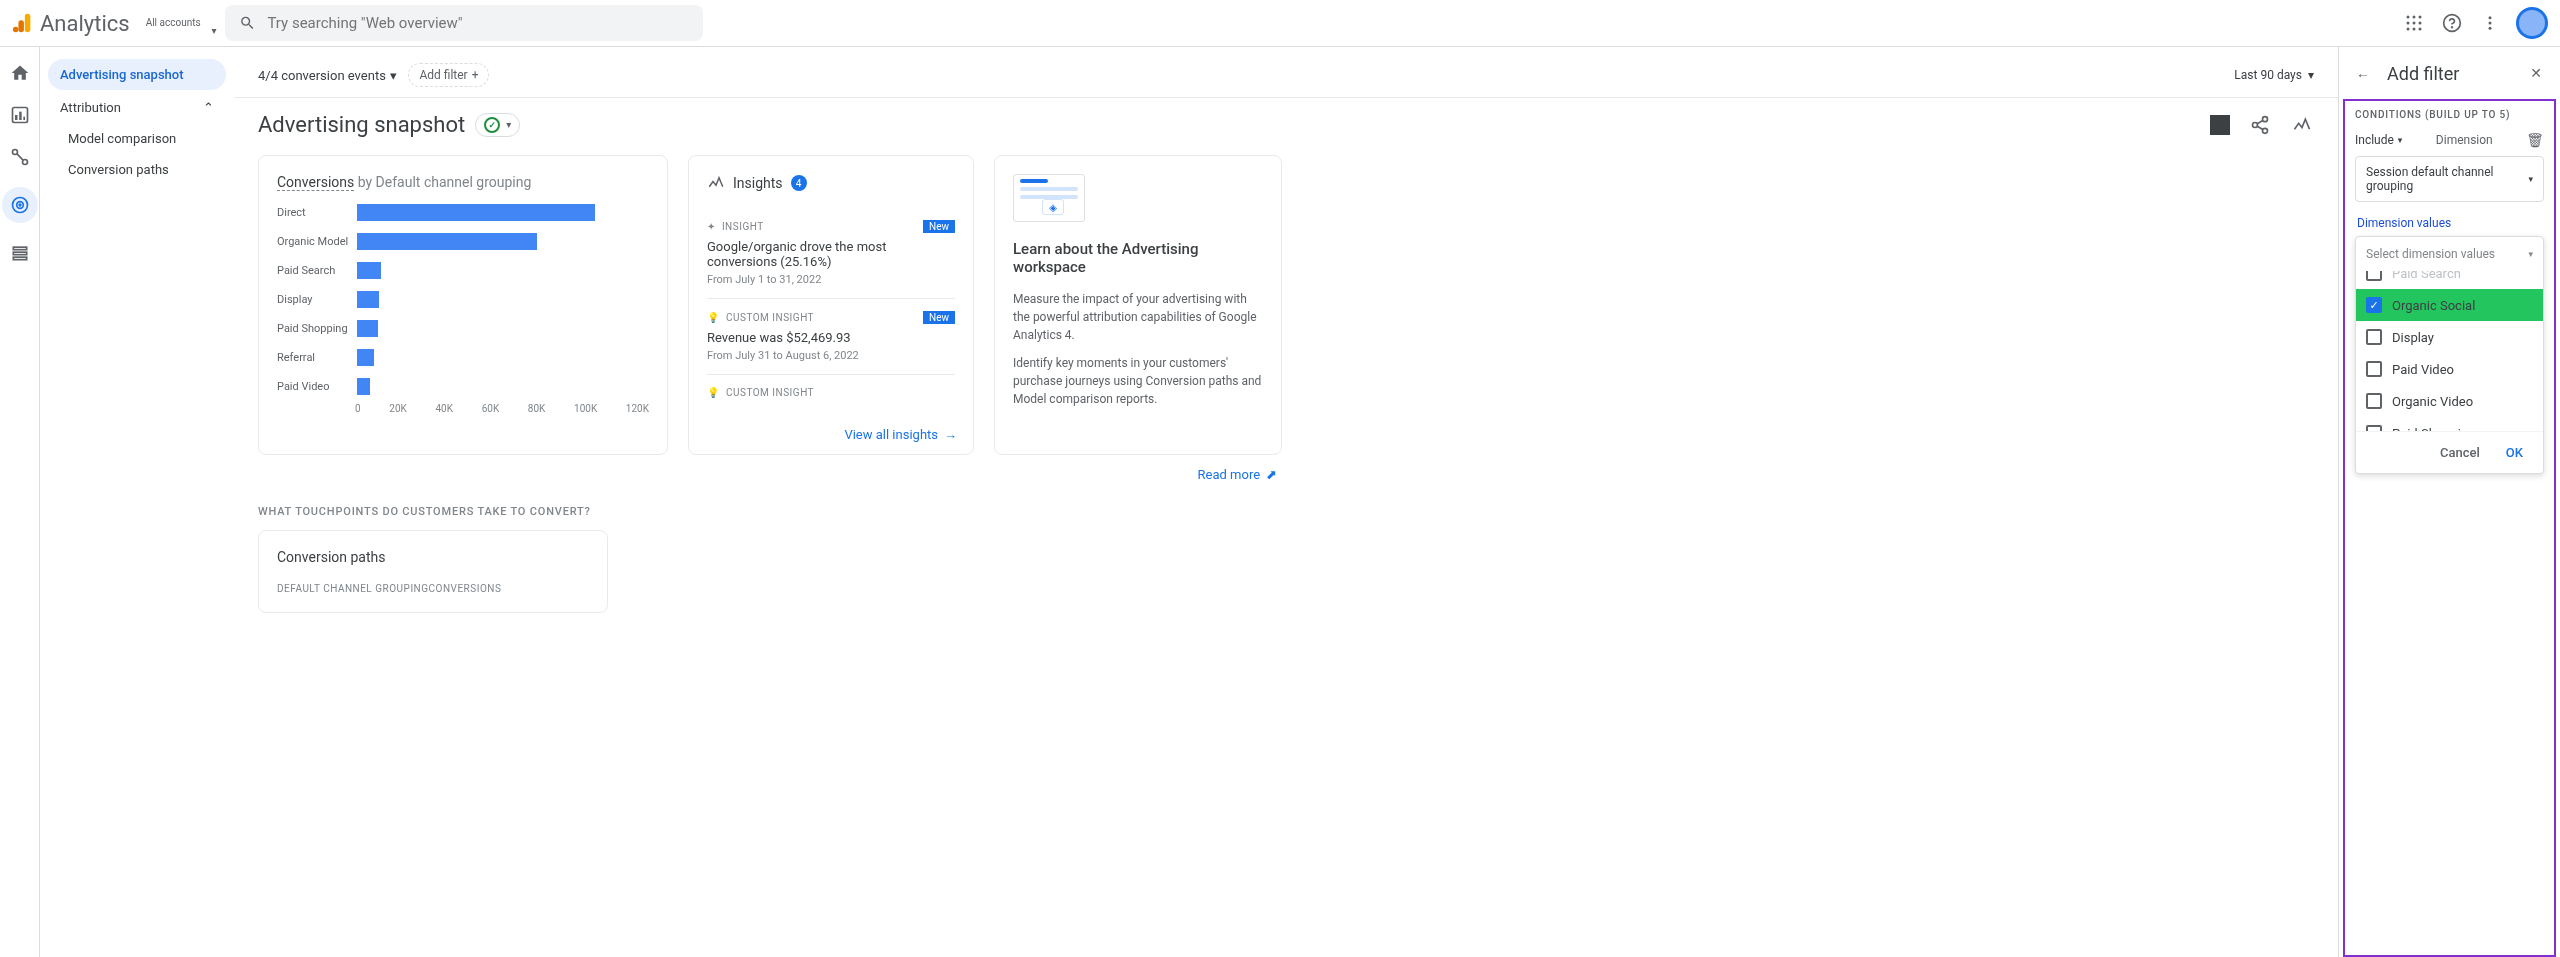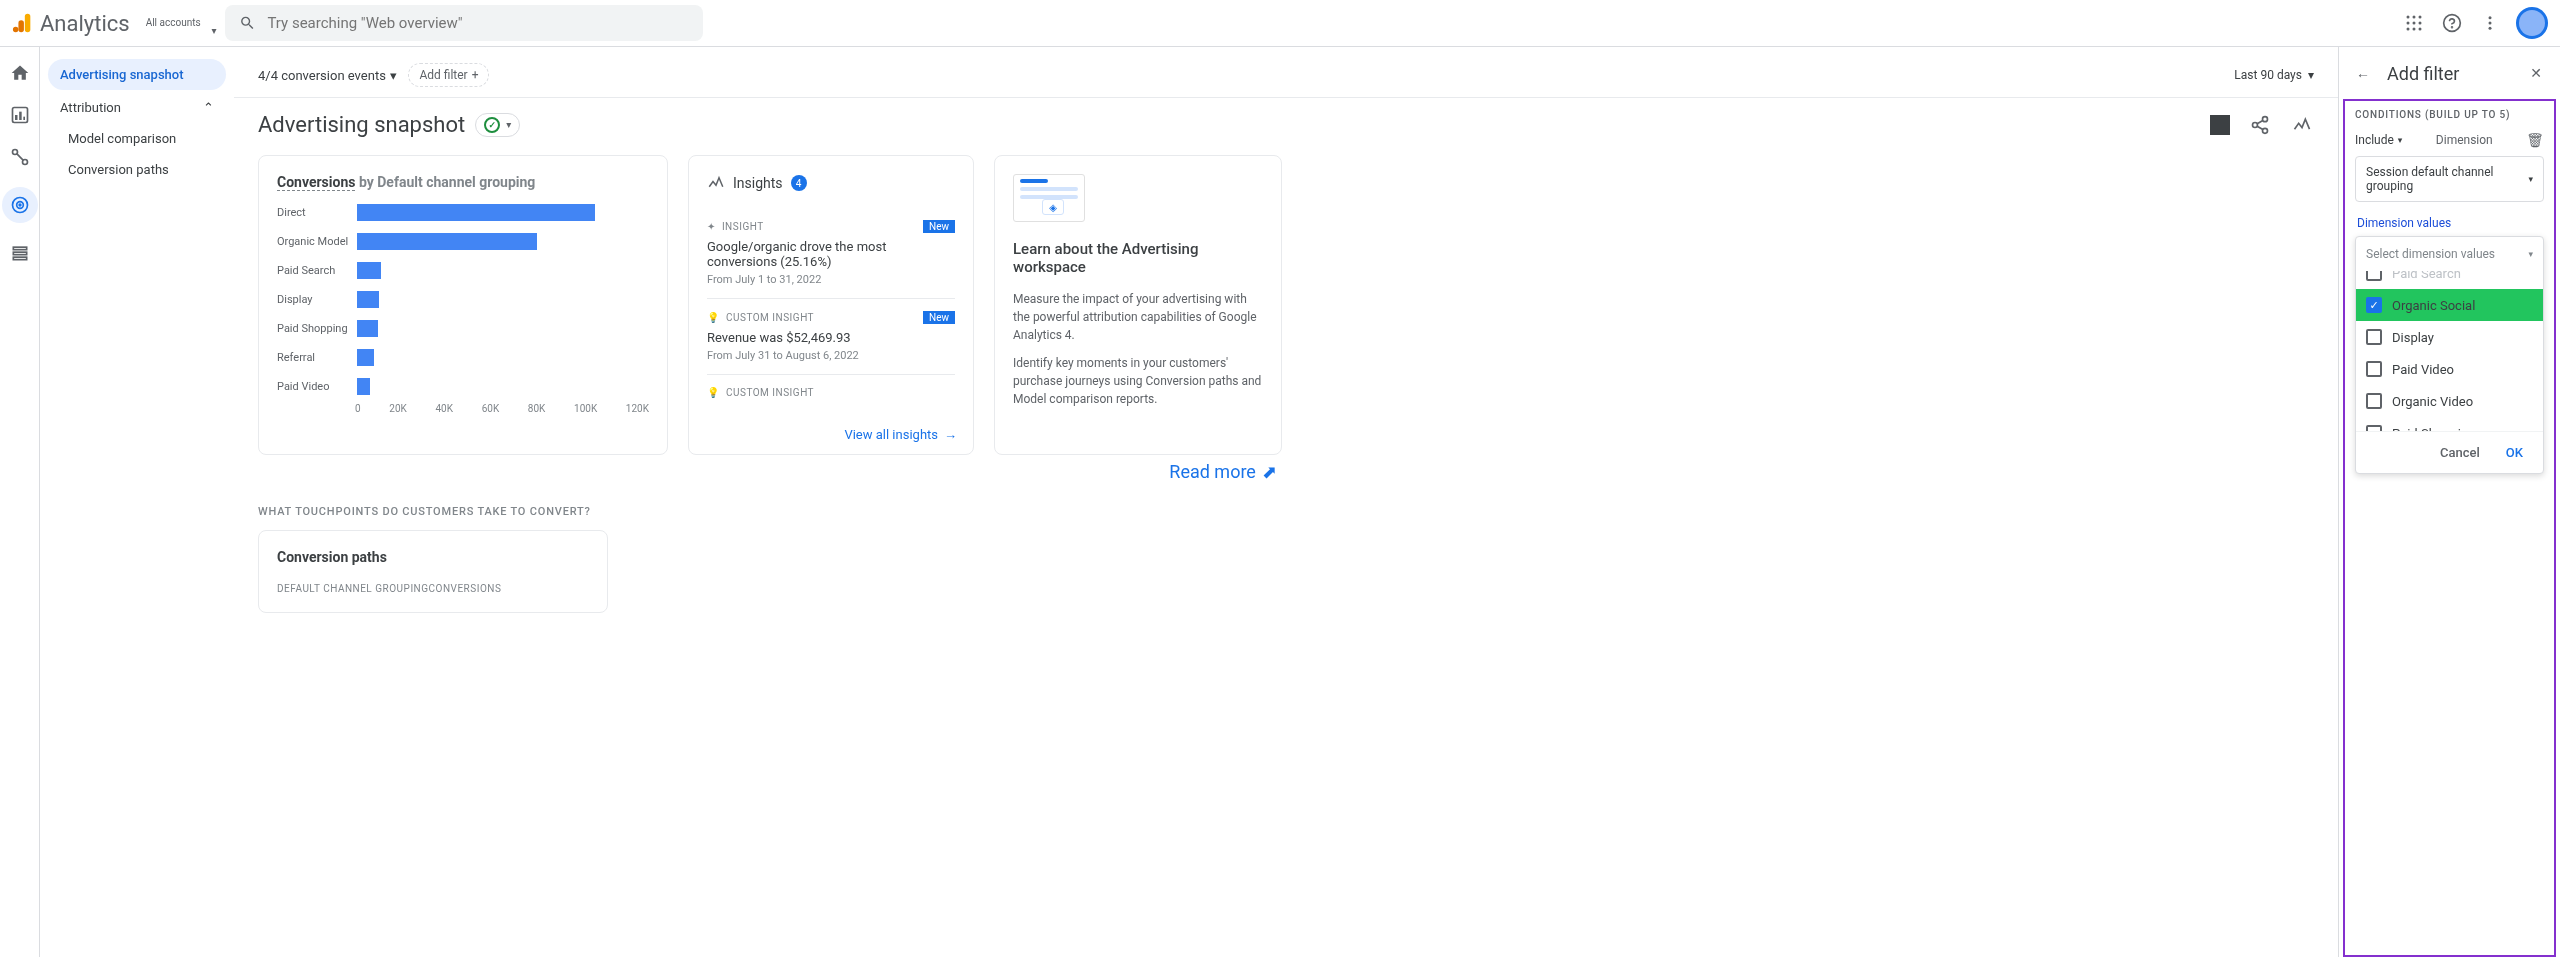--- a/index.html
+++ b/index.html
@@ -48,21 +48,21 @@
   .check-circle::after { content:"✓"; font-size:9px; color:#1e8e3e; font-weight:bold; }
   .title-actions { margin-left:auto; display:flex; align-items:center; gap:18px; }
   .sq-dark { width:20px; height:20px; background:#3c4043; }
   
   .section-label { font-size:11px; letter-spacing:0.8px; color:#80868b; text-transform:uppercase; margin: 6px 0 10px 0; font-weight:500;}
   .cards-row { display:flex; gap:20px; }
   .card { border:1px solid #e8eaed; border-radius:8px; padding:18px; background:#fff; }
   .card-lg { flex:0 0 410px; height:300px; }
   .card-md { flex:0 0 286px; height:300px; position:relative; }
   .card-sm { flex:0 0 288px; height:300px; }
-  .card-title { font-size:14px; color:#3c4043; margin-bottom:14px;font-weight:bold; }
+  .card-title { font-size:14px; color:#3c4043; margin-bottom:14px; }
   .card-title .dim { color:#80868b; }
   
   
   .bars { display:flex; flex-direction:column; gap:12px; margin-top: 6px;}
   .bar-row { display:flex; align-items:center; gap:8px; font-size:12px; color:#5f6368; }
   .bar-label { width:72px; text-align:left; font-size:11px; }
   .bar-track { flex:1; height:17px; position:relative; }
   .bar-fill { height:100%; background:#4285f4; }
   .axis { display:flex; font-size:10px; color:#80868b; margin-top:8px; margin-left:78px; justify-content:space-between; }
   
@@ -78,21 +78,21 @@
   .insight-date { font-size:11px; color:#80868b; }
   .view-all { position:absolute; bottom:12px; right:16px; display:flex; align-items:center; gap:6px; color:#1a73e8; font-size:13px; cursor:pointer; }
   
   
   .learn-img { width:72px; height:48px; border:1px solid #e0e0e0; border-radius:3px; margin-bottom:18px; position:relative; background:#fff;}
   .learn-line { height:4px; background:#d2e3fc; border-radius:2px; margin:4px 6px; }
   .learn-line.dark{ background:#1a73e8; width:40%;}
   .learn-tag { position:absolute; bottom:6px; left:28px; width:22px; height:16px; border:1px solid #d2e3fc; border-radius:3px; display:flex; align-items:center; justify-content:center; color:#1a73e8; font-size:10px;}
   .learn-title { font-size:15px; font-weight:500; color:#3c4043; margin-bottom:14px; }
   .learn-text { font-size:12px; color:#5f6368; line-height:1.5; margin-bottom:10px;}
-  .read-more { position:absolute; font-size:18px; color:#1a73e8; cursor:pointer; display:flex; align-items:center; gap:6px; }
+  .read-more { position:absolute; font-size:13px; color:#1a73e8; cursor:pointer; display:flex; align-items:center; gap:6px; }
   
   .card-paths { width:350px; border:1px solid #e8eaed; border-radius:8px; padding:18px; margin-top:12px;}
   .paths-cols { display:flex; justify-content:flex-start; font-size:10px; letter-spacing:0.5px; color:#80868b; text-transform:uppercase; margin-top:18px;}
   
   
   .panel { width:222px; border-left:1px solid #dadce0; background:#fff; display:flex; flex-direction:column; }
   .panel-head { display:flex; align-items:center; padding:14px 12px; gap:12px; }
   .panel-title { font-size:18px; color:#3c4043; flex:1;}
   .conditions-box { margin: 0 4px; border:2px solid #8430ce; flex:1; padding: 8px 10px; position:relative; display:flex; flex-direction:column;}
   .cond-label { font-size:10px; letter-spacing:0.8px; color:#5f6368; text-transform:uppercase; margin-bottom:12px; font-weight:500;}

